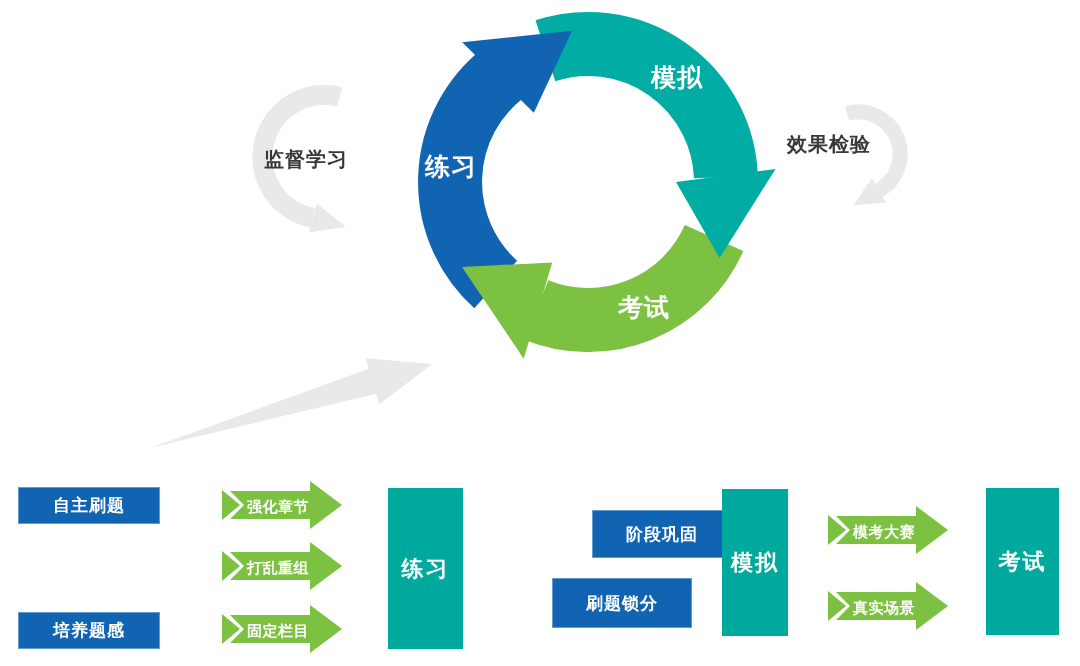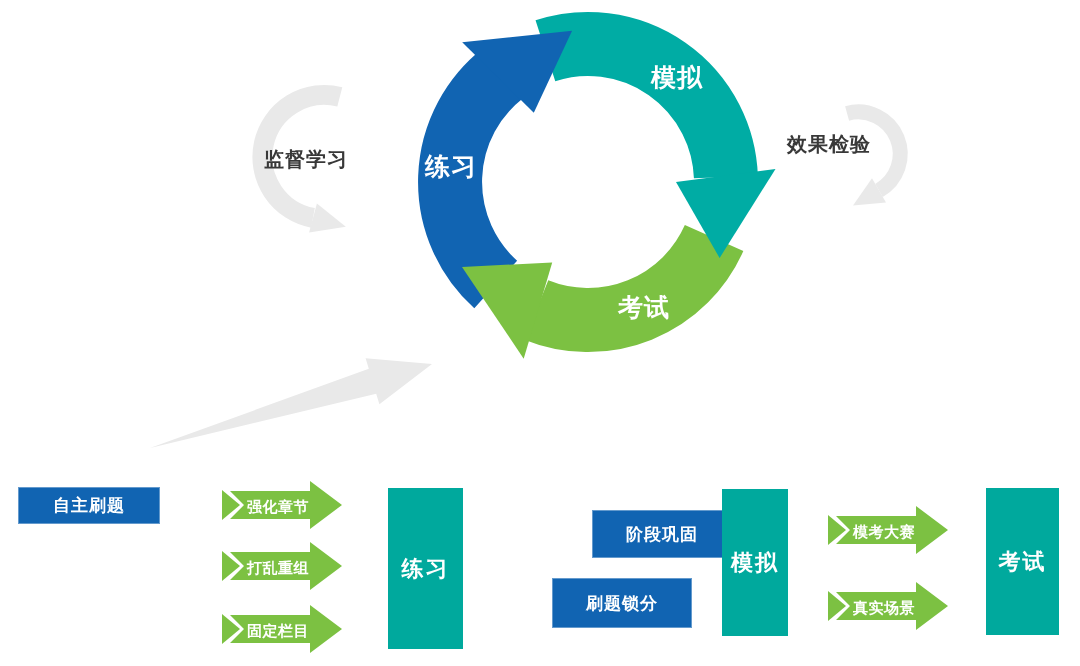--- a/index.html
+++ b/index.html
@@ -98,20 +98,21 @@
   </svg>
 
   <svg style="left:140px; top:350px;" width="300" height="115" viewBox="140 350 300 115">
     <polygon points="150,448 368.8,368.8 365.6,358.3 432,364 379.4,404.3 376.2,393.8" fill="#e9e9e9"></polygon>
   </svg>
 
   <div class="note note-small" style="left:264px; top:146px;text-align:right;">监督学习</div>
   <div class="note note-small" style="left:787px; top:131px;text-align:right;">效果检验</div>
 
   <div class="box-blue" style="left:18px; top:487px; width:142px; height:37px;">自主刷题</div>
+  <div class="box-blue" style="left:18px; top:612px; width:142px; height:37px;">培养题感</div>
 
   <svg style="left:222px; top:476px;" width="122" height="58" viewBox="0 0 122 58">
     <polygon points="0,14 18,29 0,44" fill="#7cc142"></polygon>
     <polygon points="8,15 88,15 88,5 120,29 88,53 88,43 8,43 22,29" fill="#7cc142"></polygon>
     <text class="arrow-label" x="56" y="30">强化章节</text>
   </svg>
   <svg style="left:222px; top:537px;" width="122" height="58" viewBox="0 0 122 58">
     <polygon points="0,14 18,29 0,44" fill="#7cc142"></polygon>
     <polygon points="8,15 88,15 88,5 120,29 88,53 88,43 8,43 22,29" fill="#7cc142"></polygon>
     <text class="arrow-label" x="56" y="30">打乱重组</text>

